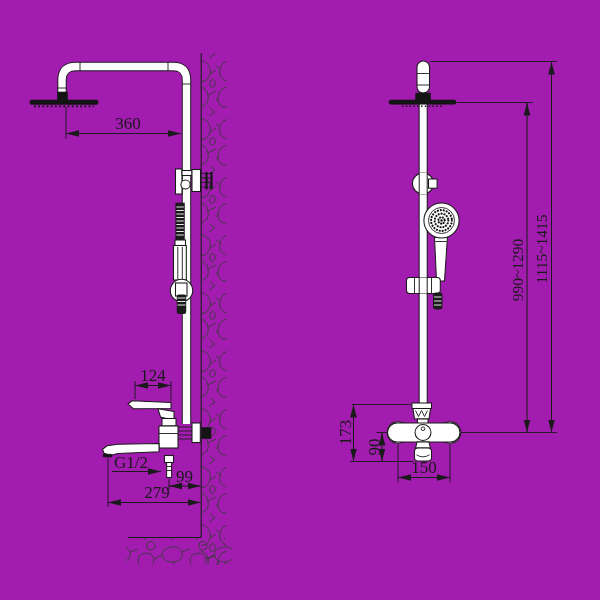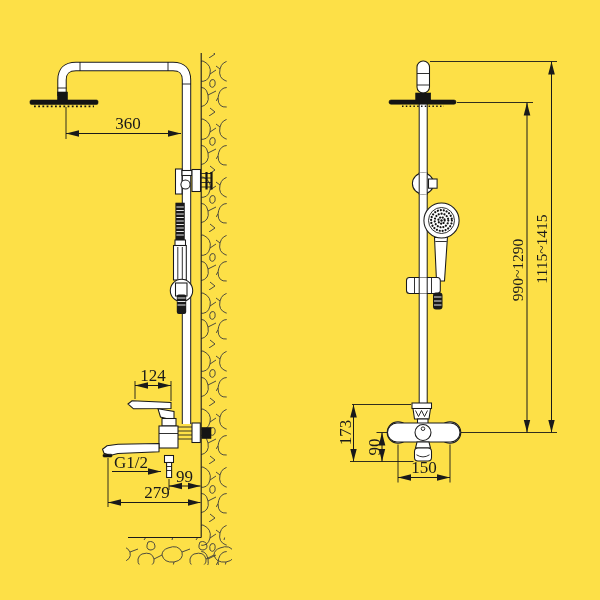--- a/index.html
+++ b/index.html
@@ -1,16 +1,16 @@
 <!DOCTYPE html>
 <html><head>
 <meta charset="utf-8">
 <style>
   html,body{margin:0;padding:0;background:#fff;}
-  .sheet{width:600px;height:600px;background:#fde047;position:relative;overflow:hidden;}
+  .sheet{width:600px;height:600px;background:#a21caf;position:relative;overflow:hidden;}
   svg{display:block;}
   .dimtxt{
     font-family:"Liberation Serif","DejaVu Serif",serif;
     font-size:17px;
     fill:#1a1a1a;
   }
   .dimtxt.small{font-size:15.5px;}
   .thin{stroke:#1a1a1a;stroke-width:0.9;fill:none;}
   .dim{stroke:#1a1a1a;stroke-width:1;fill:none;}
   .edge{stroke:#1a1a1a;stroke-width:1.1;fill:none;}

